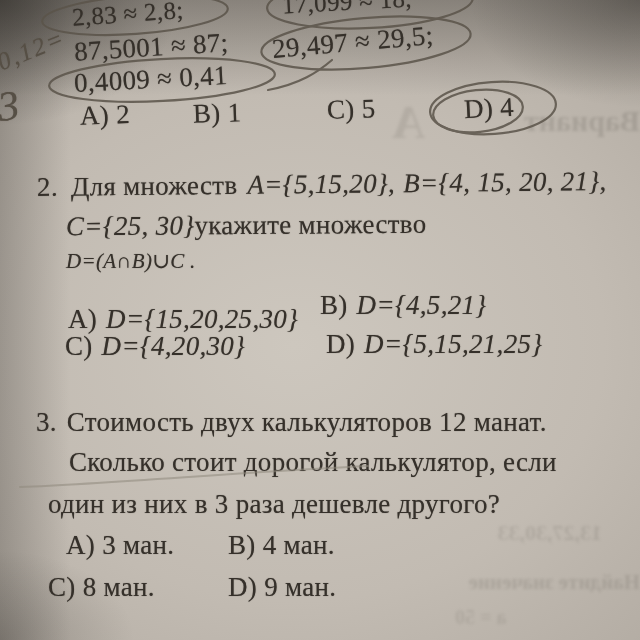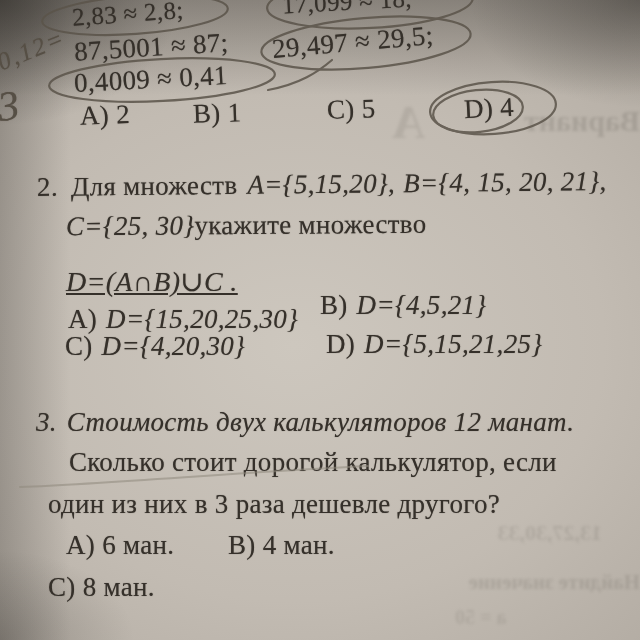--- a/index.html
+++ b/index.html
@@ -59,44 +59,45 @@
   <div class="txt stmt" style="left:193px;top:98px;transform:rotate(-2deg);">B) 1</div>
   <div class="txt stmt" style="left:327px;top:94px;transform:rotate(-2deg);">C) 5</div>
   <div class="txt stmt" style="left:464px;top:93px;transform:rotate(-3deg);">D) 4</div>
 
   <div class="txt stmt" style="left:37px;top:169px;transform:rotate(-0.6deg);">
     <span style="margin-right:13px;">2.</span><span style="margin-right:10px;">Для множеств</span><span class="math" style="margin-right:8px;">A={5,15,20},</span><span class="math">B={4, 15, 20, 21},</span>
   </div>
   <div class="txt stmt" style="left:66px;top:210px;transform:rotate(-0.4deg);">
     <span class="math" style="">C={25, 30}</span><span>укажите множество</span>
   </div>
-  <div class="txt math" style="left:66px;top:265px;font-size:28px;text-decoration:underline;">D=(A∩B)∪C .</div>
+  <div class="txt math" style="left:66px;top:249px;font-size:21px;">D=(A∩B)∪C .</div>
 
   <div class="txt stmt opt" style="left:68px;top:304px;">
     <span class="key">A)</span><span class="math">D={15,20,25,30}</span>
   </div>
   <div class="txt stmt opt" style="left:320px;top:290px;">
     <span class="key">B)</span><span class="math">D={4,5,21}</span>
   </div>
   <div class="txt stmt opt" style="left:65px;top:331px;">
     <span class="key">C)</span><span class="math">D={4,20,30}</span>
   </div>
   <div class="txt stmt opt" style="left:326px;top:329px;">
     <span class="key">D)</span><span class="math">D={5,15,21,25}</span>
   </div>
 
-  <div class="txt stmt" style="left:36px;top:407px;font-style:italic;">
+  <div class="txt stmt" style="left:36px;top:407px;">
     <span style="margin-right:10px;">3.</span><span>Стоимость двух калькуляторов 12 манат.</span>
   </div>
   <div class="txt stmt" style="left:69px;top:447px;">Сколько стоит дорогой калькулятор, если</div>
   <div class="txt stmt" style="left:48px;top:489px;">один из них в 3 раза дешевле другого?</div>
 
-  <div class="txt stmt" style="left:66px;top:530px;">А) 6 ман.</div>
+  <div class="txt stmt" style="left:66px;top:530px;">А) 3 ман.</div>
   <div class="txt stmt" style="left:228px;top:530px;">B) 4 ман.</div>
   <div class="txt stmt" style="left:48px;top:572px;">С) 8 ман.</div>
+  <div class="txt stmt" style="left:228px;top:572px;">D) 9 ман.</div>
 
   <svg class="marks" width="640" height="640" viewBox="0 0 640 640" fill="none" stroke-linecap="round" stroke-width="2.2" opacity="0.85">
     <g stroke="#5b544a">
       <ellipse cx="135" cy="15" rx="93" ry="19" transform="rotate(-4 135 15)"></ellipse>
       <ellipse cx="370" cy="3" rx="103" ry="25" transform="rotate(-3 370 3)"></ellipse>
       <ellipse cx="366" cy="43" rx="105" ry="25" transform="rotate(-5 366 43)"></ellipse>
       <ellipse cx="162" cy="80" rx="113" ry="21" transform="rotate(-3 162 80)"></ellipse>
       <path d="M 268,90 C 300,84 318,72 332,60"></path>
       <ellipse cx="493" cy="108" rx="63" ry="26" transform="rotate(-4 493 108)"></ellipse>
       <ellipse cx="478" cy="111" rx="45" ry="21" transform="rotate(-6 478 111)"></ellipse>

